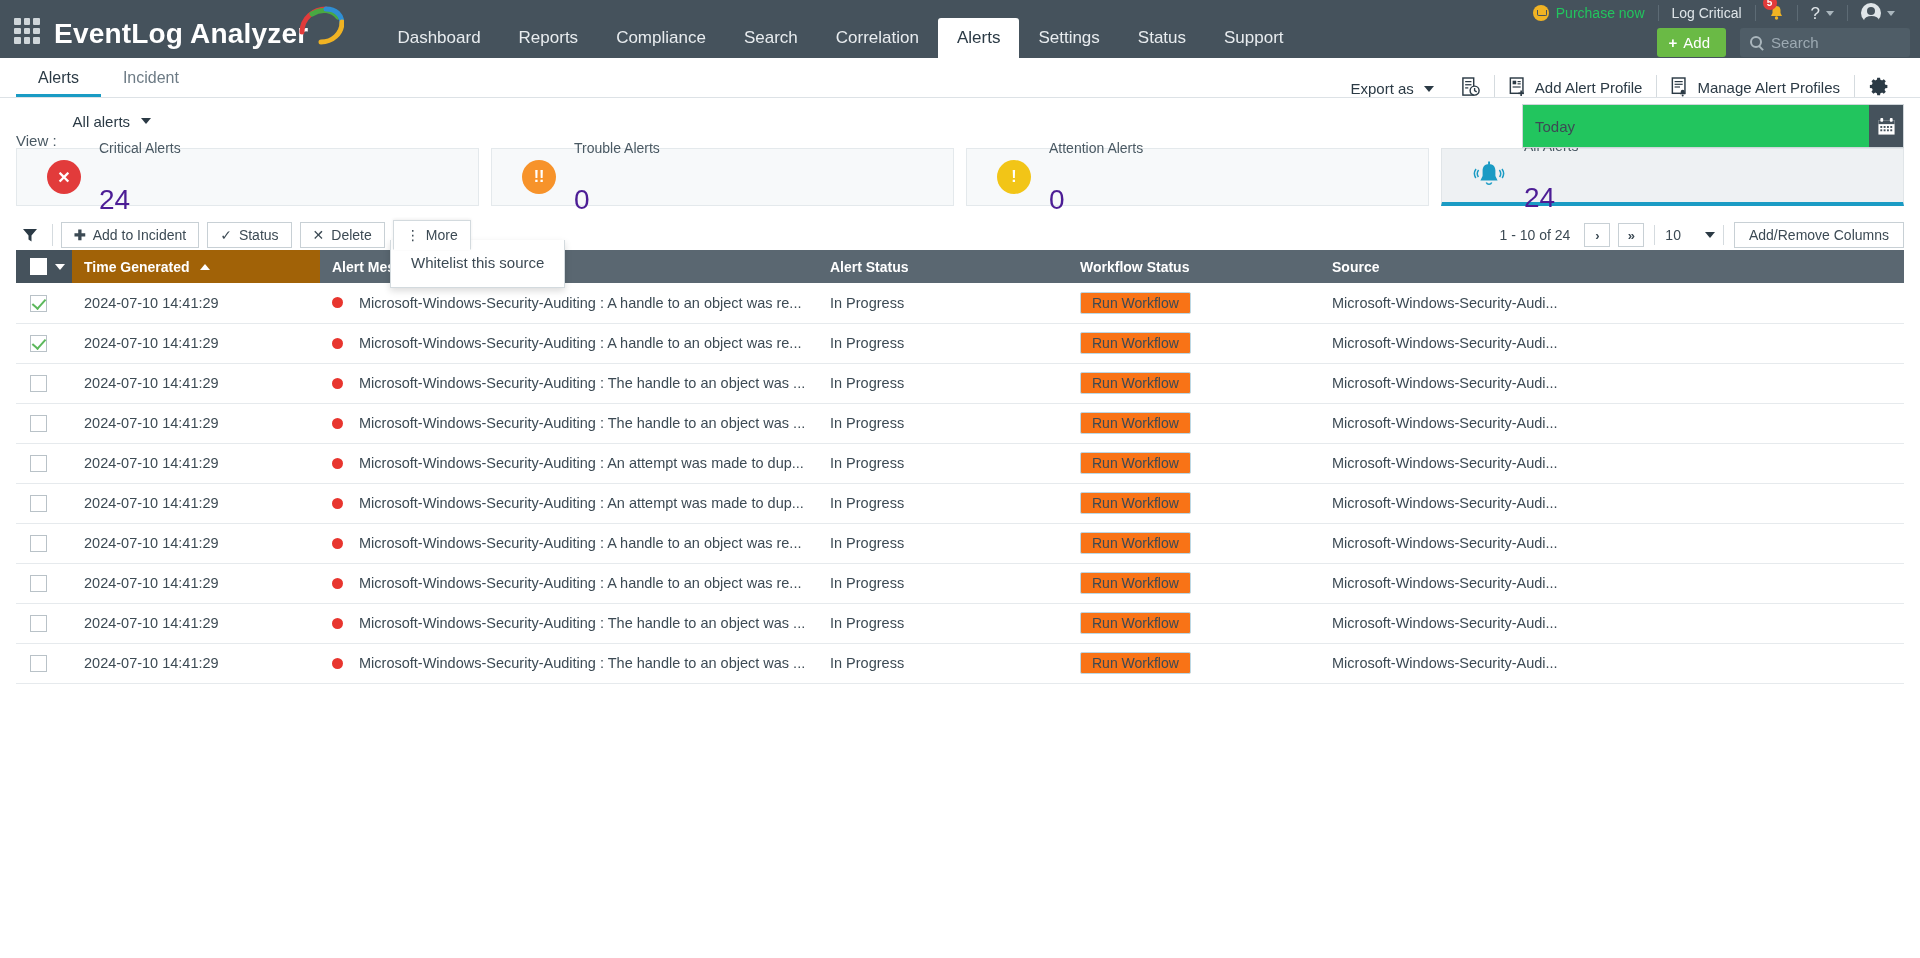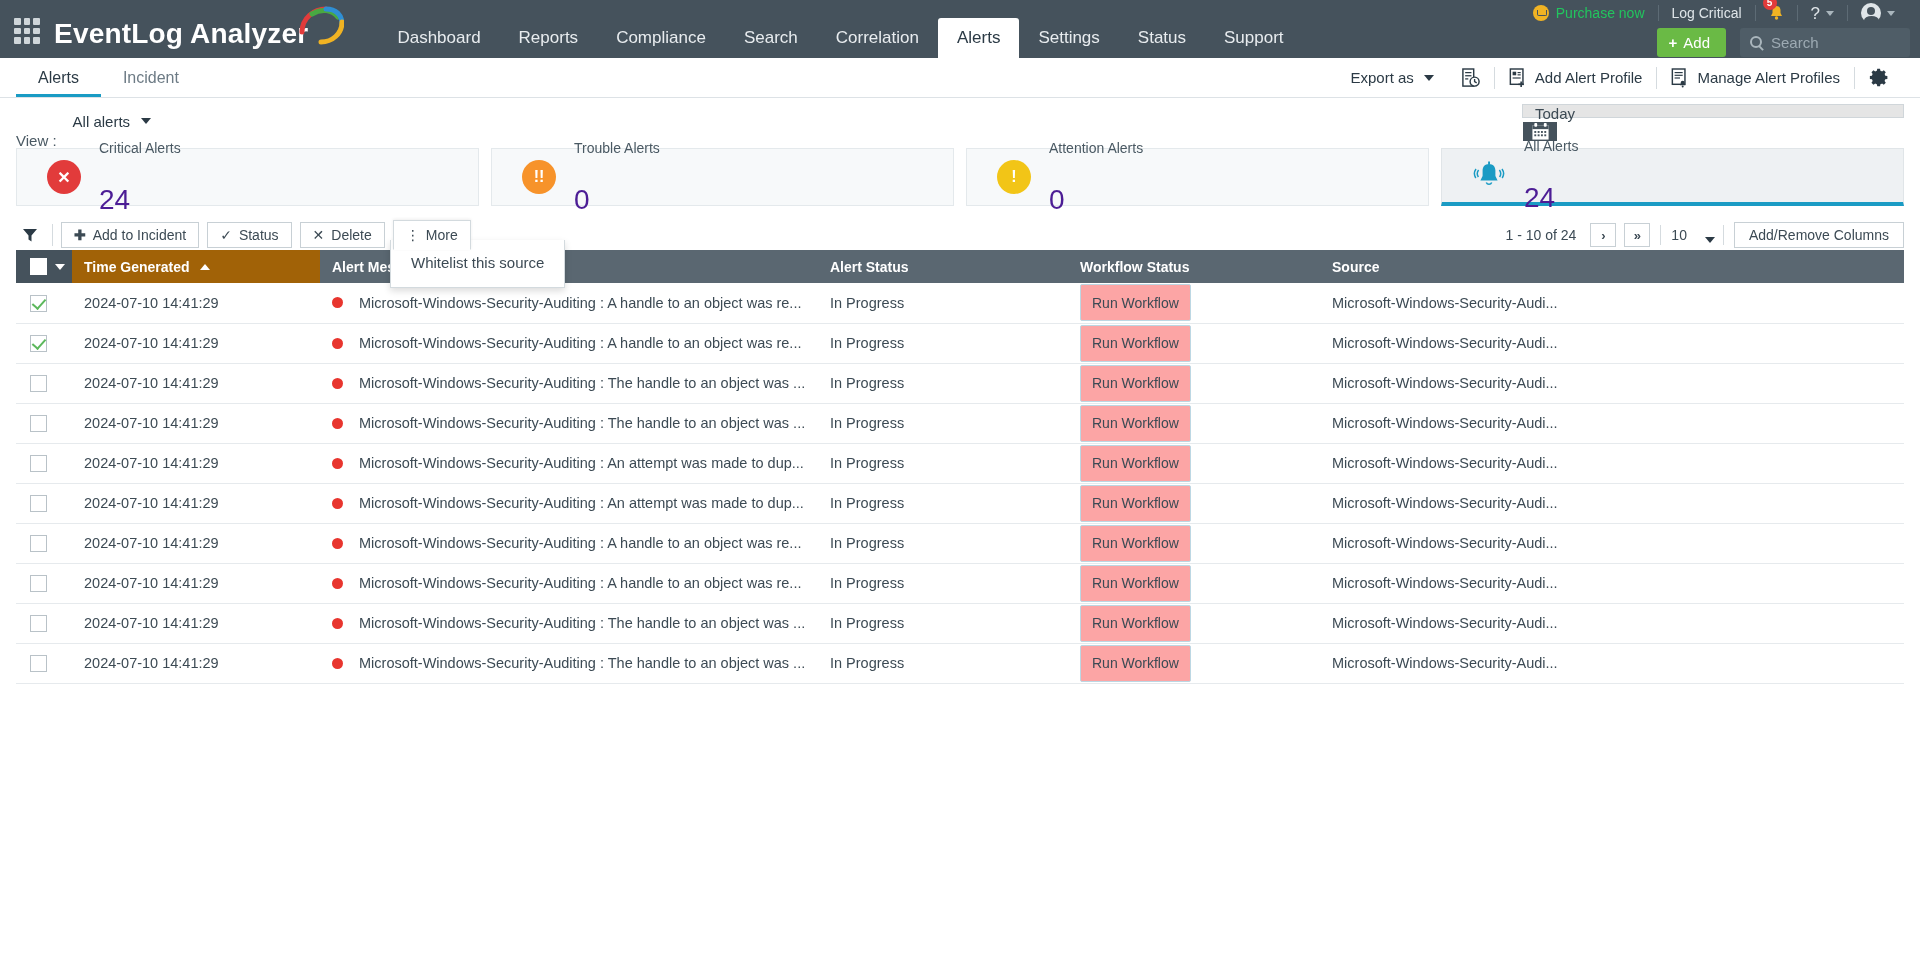--- a/index.html
+++ b/index.html
@@ -169,21 +169,21 @@
   }
   .subtabs { display:flex; align-items:stretch; padding-left: 16px; }
   .subtab {
     font-size: 16px; color:#6d7b85;
     padding: 0 22px; line-height: 39px;
     cursor:pointer;
   }
   .subtab.active { color:#2b3a45; border-bottom: 3px solid #1a9bc4; }
 
   .subbar-actions {
-    margin-left:auto; display:flex; align-items:center;
+    margin-left:auto; display:flex; align-items:flex-end;
     padding-right: 16px; gap: 0; height: 100%;
   }
   .sb-item {
     display:flex; align-items:center; gap:8px;
     font-size:15px; color:#2b3a45; cursor:pointer;
     padding: 0 14px;
   }
   .sb-sep { width:1px; height:22px; background:#d5dbdf; }
   .caret-dk {
     display:inline-block; margin-left:2px;
@@ -198,25 +198,24 @@
   .viewrow {
     height: 46px; display:flex; align-items:center;
     padding: 0 16px; position: relative;
   }
   .view-label { font-size:15px; color:#4a5963; margin-right: 16px; margin-top: 38px; }
   .view-sel { font-size:15px; color:#2b3a45; display:flex; align-items:center; gap:9px; cursor:pointer; }
 
   .datepick {
     position:absolute; right:16px; top:6px;
     display:flex; align-items:stretch;
-    width: 382px; height: 14px;
+    width: 382px; height: 44px;
     border:1px solid #d0d6da;
-    background:#e5e5e5;
+    background:#22c55e;
     cursor: pointer;
-    flex-direction: column;
   }
   .datepick .dp-txt {
     flex:1; display:flex; align-items:center;
     padding-left: 12px; font-size:15px; color:#3c4a54;
   }
   .dp-btn {
     width: 34px; background:#45525c;
     display:flex; align-items:center; justify-content:center;
   }
   .cal-ic { width:19px; height:19px; }
@@ -273,21 +272,21 @@
     margin-left:auto; display:flex; align-items:center; gap:0;
   }
   .pg-count { font-size:14px; color:#3c4a54; margin-right: 14px; text-align: center; }
   .pg-btn {
     width:26px; height:24px; border:1px solid #c8d0d5; background:#fff;
     display:flex; align-items:center; justify-content:center;
     font-size:13px; color:#3c4a54; cursor:pointer; margin-right:8px;
     font-family: inherit; font-weight:700;
   }
   .pg-sep { width:1px; height:20px; background:#d5dbdf; margin: 0 10px 0 2px; }
-  .pg-size { display:flex; align-items:flex-end; gap:16px; font-size:14px; color:#3c4a54; cursor:pointer; margin-right: 6px;}
+  .pg-size { display:flex; align-items:center; gap:22px; font-size:14px; color:#3c4a54; cursor:pointer; margin-right: 6px;}
   .addrm {
     border:1px solid #c8d0d5; background:#fff; height:26px;
     padding:0 14px; font-size:14px; color:#3c4a54; cursor:pointer;
     display:flex; align-items:center; font-family: inherit;
   }
 
   
   .dropdown {
     position:absolute; left: 374px; top: 20px;
     min-width: 170px;
@@ -351,23 +350,23 @@
     transform: rotate(42deg);
   }
   .sev-dot {
     width:11px; height:11px; border-radius:50%;
     background:#e8352e; display:inline-block;
     margin-right: 16px; vertical-align: middle;
   }
   .msg-cell { display:flex; align-items:center; }
   .msg-cell span { overflow:hidden; text-overflow:ellipsis; white-space:nowrap; }
   .wf-btn {
-    border:1px solid #bcd7e3; background:#fca5a5;
+    border:1px solid #bcd7e3; background:#f97316;
     font-size:14px; color:#3c4a54;
-    height:37px; padding:0 11px; cursor:pointer;
+    height:22px; padding:0 11px; cursor:pointer;
     border-radius:2px; font-family: inherit;
   }
 </style>
 </head>
 <body>
 
 <div class="topbar">
 
   <div class="grid-icon">
     <i></i>

